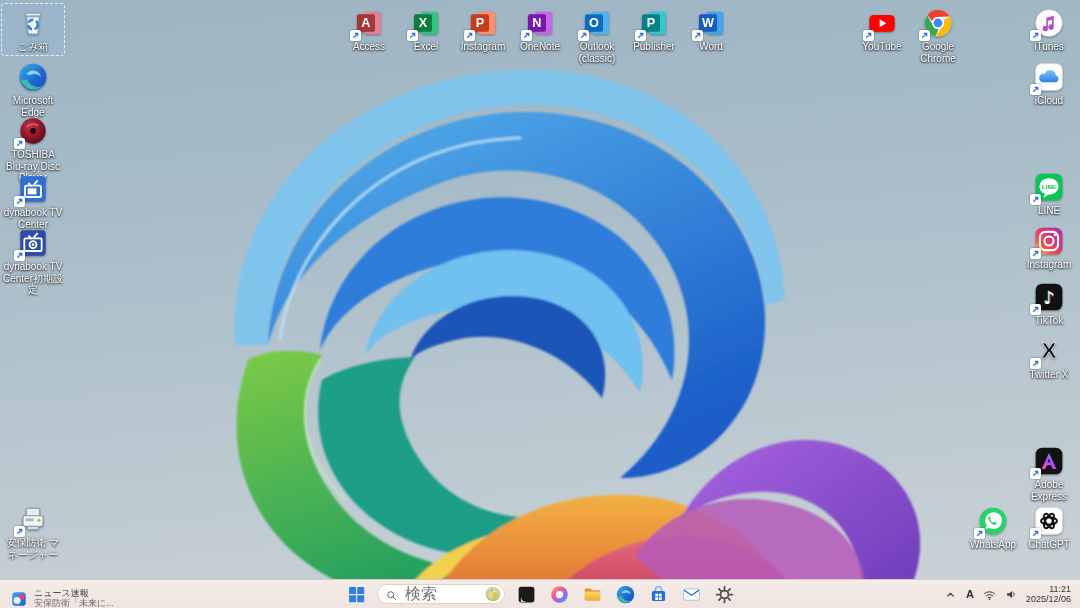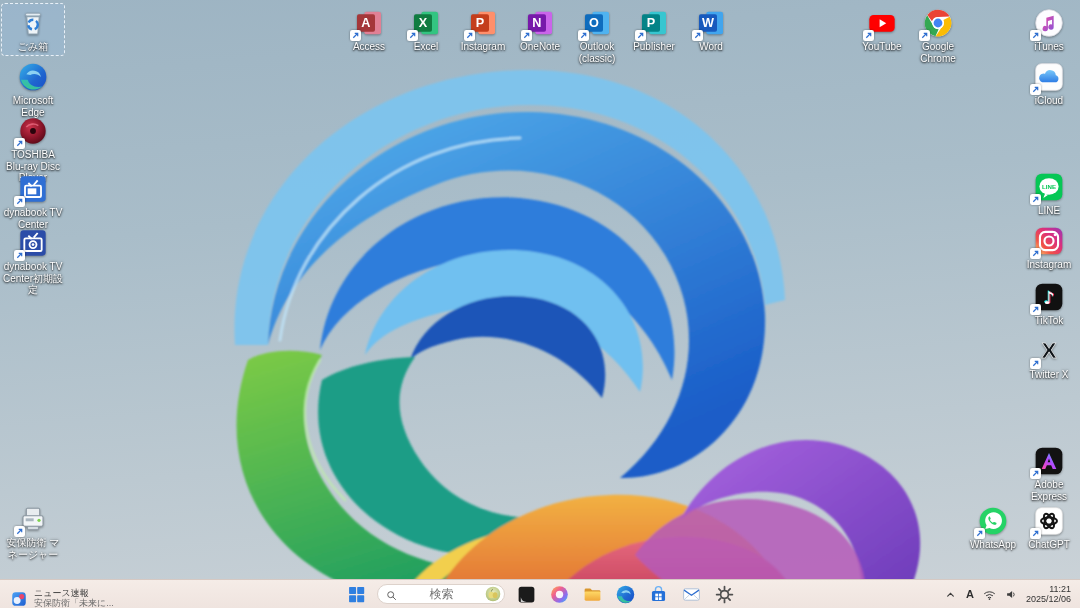--- a/index.html
+++ b/index.html
@@ -37,21 +37,21 @@
   .wtitle{font-size:9px;color:#3b3b3b;line-height:10px;}
   .wsub{font-size:9px;color:#6b6b6b;line-height:10px;max-width:112px;white-space:nowrap;overflow:hidden;text-overflow:ellipsis;}
   .tb-center{position:absolute;left:50%;transform:translateX(-50%);height:100%;display:flex;align-items:center;gap:9px;}
   .tb-btn{width:24px;height:24px;display:flex;align-items:center;justify-content:center;border-radius:4px;}
   .tb-btn svg{width:21px;height:21px;display:block;}
   .tb-search{
     display:flex;align-items:center;gap:5px;height:20px;width:128px;
     background:#fff;border:1px solid #ddd2cb;border-radius:11px;padding:0 3px 0 7px;box-sizing:border-box;
   }
   .tb-search .mag{width:13px;height:13px;flex:0 0 auto;}
-  .tb-search input{border:none;outline:none;background:transparent;flex:1;min-width:0;font-size:12px;color:#444;font-family:inherit;text-align:center;}
+  .tb-search input{border:none;outline:none;background:transparent;flex:1;min-width:0;font-size:16px;color:#444;font-family:inherit;}
   .tb-search .pearimg{width:16px;height:16px;border-radius:50%;overflow:hidden;flex:0 0 auto;}
   .tb-tray{position:absolute;right:0;height:100%;display:flex;align-items:center;gap:7px;padding:0 9px;}
   .tray-ic{width:15px;height:15px;display:flex;align-items:center;justify-content:center;}
   .tray-ic svg{width:15px;height:15px;display:block;}
   .ime{font-size:11px;font-weight:bold;color:#2e2e2e;padding:0 1px;}
   .clock{font-size:9px;line-height:10px;color:#333;text-align:right;}
 </style>
 </head>
 <body>
 

